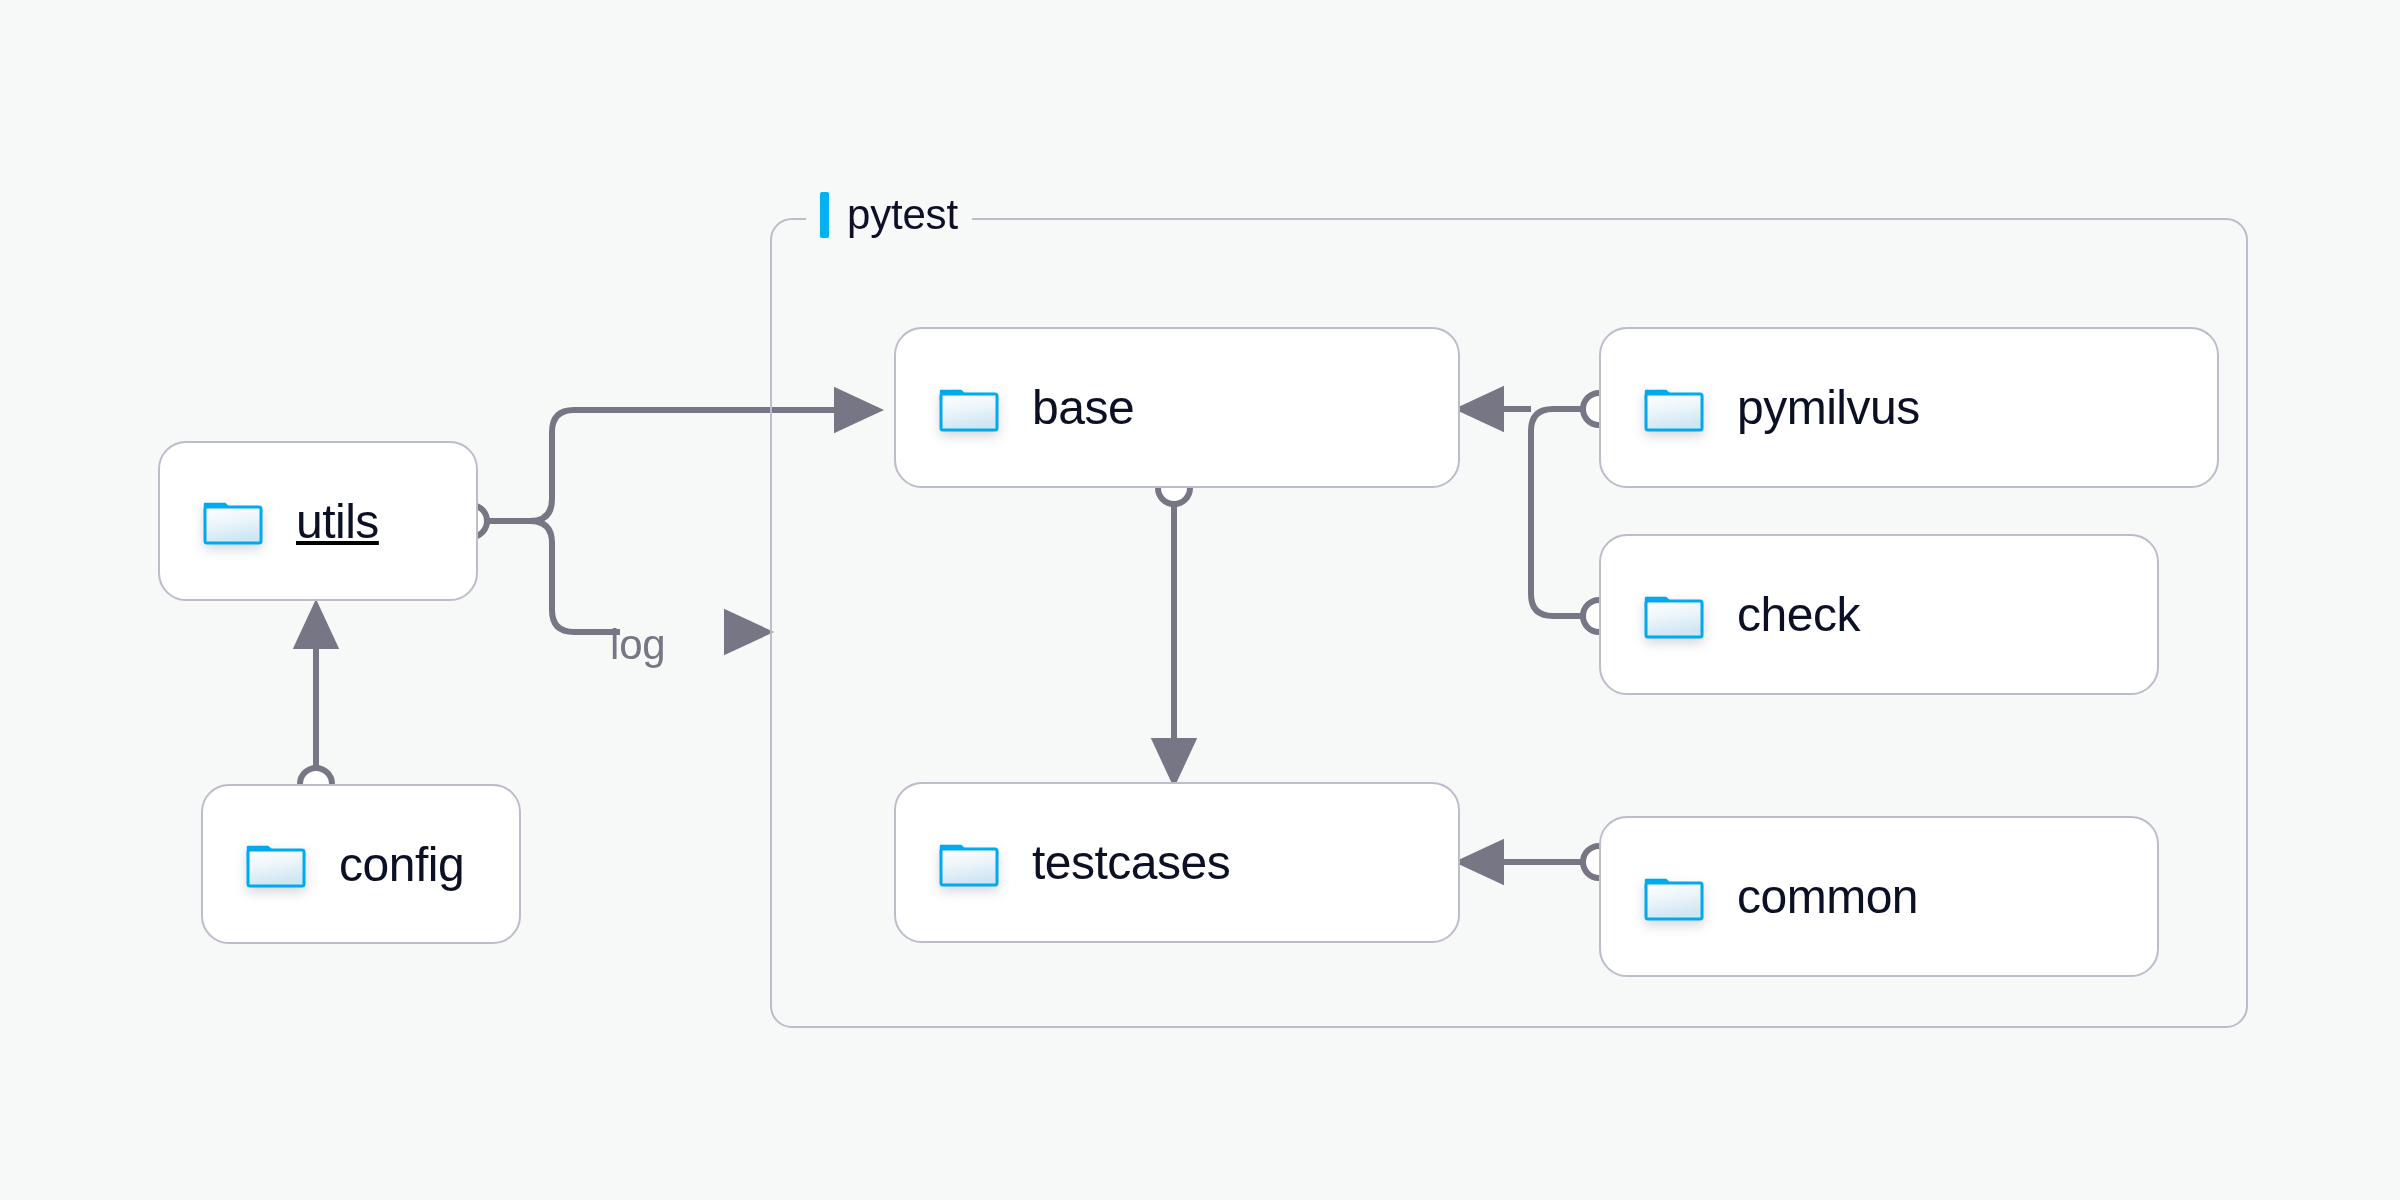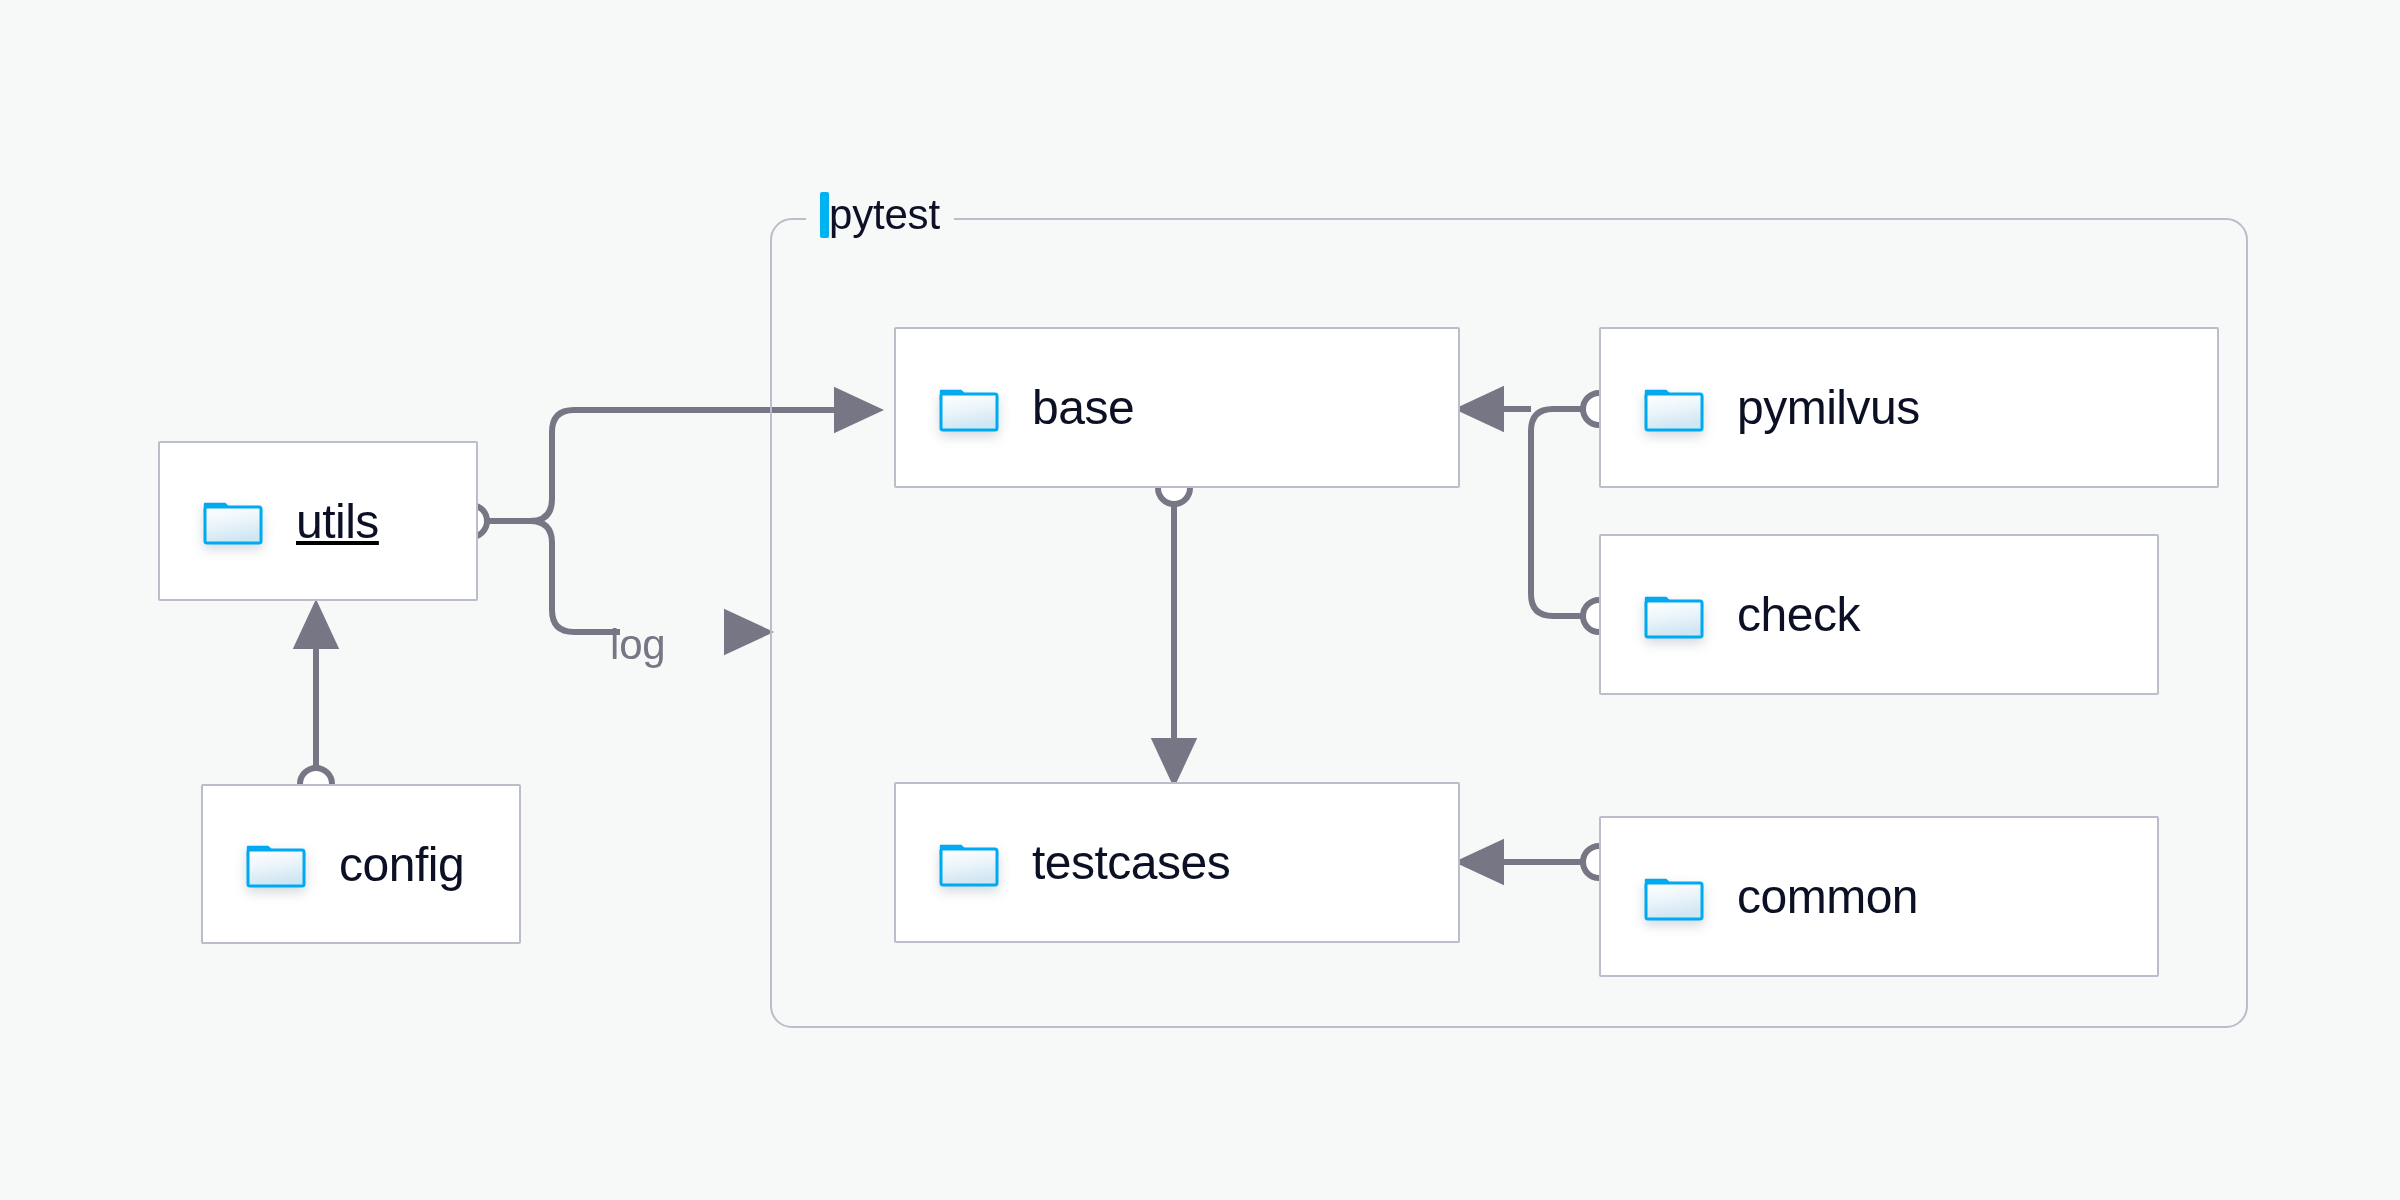--- a/index.html
+++ b/index.html
@@ -38,20 +38,21 @@
     position: absolute;
     border: 2px solid #bdbcca;
     border-radius: 22px;
     background: transparent;
     box-sizing: border-box;
   }
   .group-label {
     position: absolute;
     display: flex;
     align-items: center;
+    gap: 18px;
     background: #f7f8f8;
     padding: 0 14px;
     height: 58px;
   }
   .group-label-bar {
     width: 9px;
     height: 46px;
     border-radius: 2px;
     background: #00b2f0;
     flex: none;
@@ -62,21 +63,21 @@
     letter-spacing: -0.2px;
     white-space: nowrap;
   }
 
   
   .node {
     position: absolute;
     box-sizing: border-box;
     background: #ffffff;
     border: 2px solid #bdbcca;
-    border-radius: 2px;
+    border-radius: 28px;
     display: flex;
     align-items: center;
     padding-left: 42px;
     gap: 32px;
   }
   .node-label {
     font-size: 48px;
     color: #0b1024;
     letter-spacing: -0.5px;
     white-space: nowrap;

